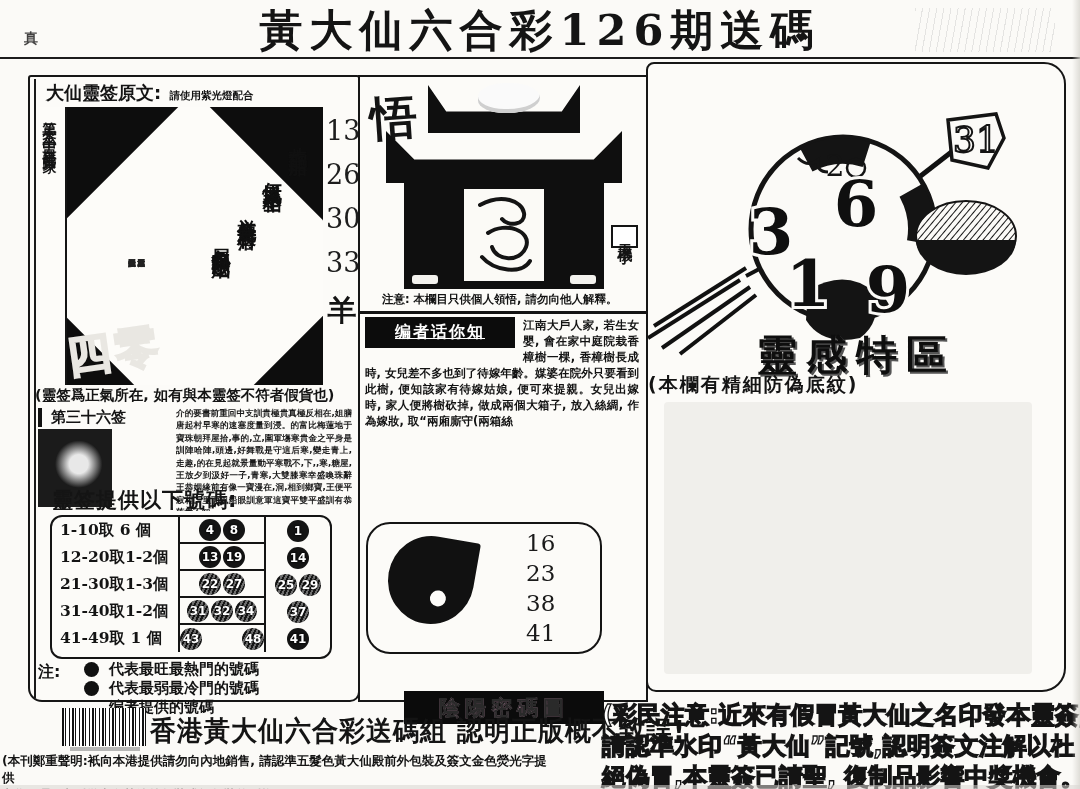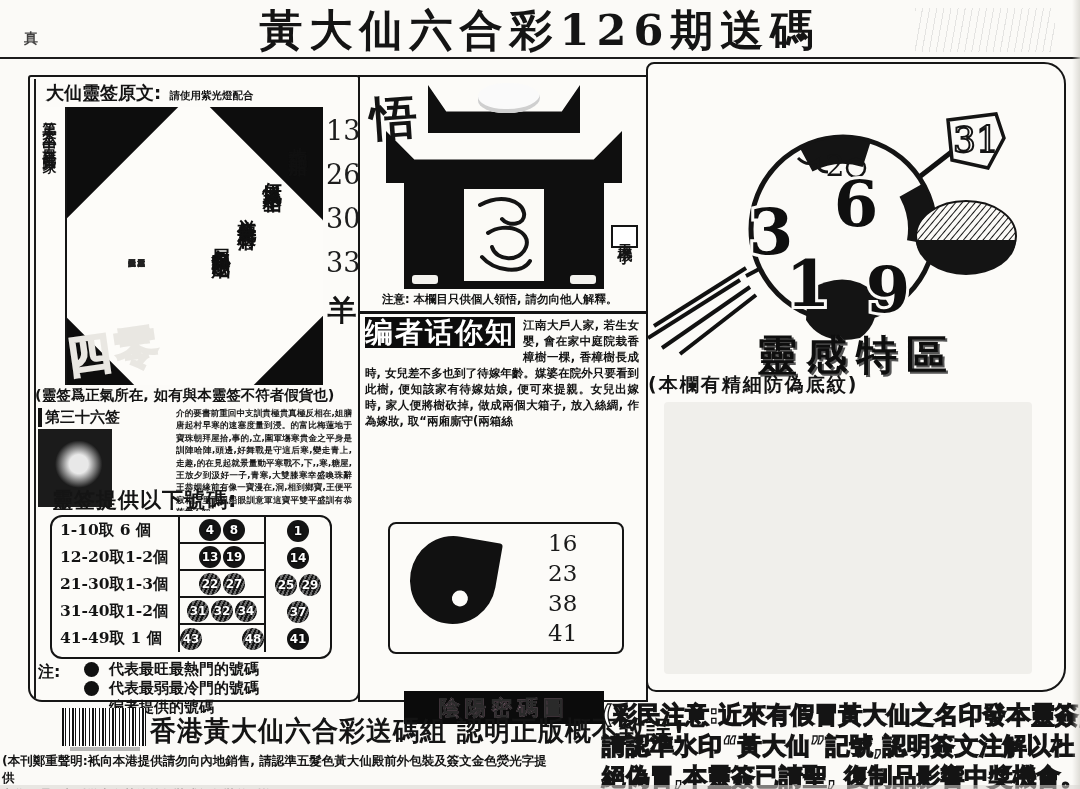--- a/index.html
+++ b/index.html
@@ -33,21 +33,21 @@
   #sign-strip span{position:absolute;left:2px;top:4px;writing-mode:vertical-rl;font-size:14px;
                    font-weight:900;letter-spacing:2px;height:268px;}
   #tiny-note{left:88px;top:146px;writing-mode:vertical-rl;font-size:7.5px;font-weight:700;
              line-height:1.25;color:#222;}
   #watermark{left:28px;bottom:4px;font-size:44px;font-weight:900;color:#0d0d0d;
              -webkit-text-stroke:2px #e9e7e2;transform:rotate(-8deg);letter-spacing:4px;}
   #side-numbers{left:296px;top:32px;width:32px;text-align:center;
                 font-family:"DejaVu Serif",serif;font-size:27px;line-height:44px;color:#1d1d1d;}
   #zodiac{left:296px;top:214px;width:32px;text-align:center;font-size:29px;font-weight:900;}
   #auth-line{left:5px;top:309px;font-size:14.5px;font-weight:900;white-space:nowrap;letter-spacing:0;}
-  #sign36-label{left:8px;top:331px;font-size:15px;font-weight:900;border-left:4px solid #111;padding-left:3px;}
+  #sign36-label{left:8px;top:331px;font-size:15px;font-weight:900;border-left:4px solid #111;padding-left:9px;}
   #sign36-photo{left:8px;top:352px;width:74px;height:78px;background:
      radial-gradient(circle at 55% 45%, #e8e8e8 0 16%, #1b1b1b 40%),#1b1b1b;}
   #sign36-text{left:146px;top:330px;width:176px;height:104px;font-size:8.6px;line-height:12.4px;
                font-weight:600;text-align:justify;overflow:hidden;color:#1a1a1a;}
   #numbers-title{left:22px;top:409px;font-size:21px;font-weight:900;letter-spacing:1px;}
   #sign-table{left:20px;top:438px;width:278px;height:140px;border:2.5px solid #141414;border-radius:12px;
               overflow:hidden;background:#fcfbf8;}
   .t-row{display:flex;height:27px;align-items:center;}
   .c-range{width:128px;padding-left:8px;box-sizing:border-box;font-family:"DejaVu Serif",serif;
            font-size:15.5px;font-weight:700;border-right:2px solid #141414;height:100%;
@@ -75,25 +75,25 @@
   #temple-body{left:44px;top:102px;width:200px;height:110px;background:#0f0f0f;}
   #temple-body .step{position:absolute;bottom:5px;width:26px;height:9px;background:#f3f2ee;border-radius:3px;}
   #cloud{left:118px;top:6px;width:62px;height:30px;background:#fafafa;border-radius:48% 52% 55% 45%;
          box-shadow:inset 0 -4px 0 #cfcfcf;}
   #dragon-panel{left:104px;top:112px;width:80px;height:92px;background:#fbfaf6;}
   #tianjizi{right:8px;top:148px;border:2.5px solid #141414;background:#fff;padding:5px 2px;
             writing-mode:vertical-rl;font-size:15px;font-weight:900;letter-spacing:3px;}
   #temple-note{left:22px;top:215px;font-size:11.5px;font-weight:900;white-space:nowrap;}
   #mid-divider{left:0;top:234px;width:100%;height:2.5px;background:#141414;}
   #editor-block{left:5px;top:240px;right:7px;height:200px;overflow:hidden;}
-  #editor-header{float:left;width:150px;height:31px;background:#0c0c0c;color:#fff;font-size:28px;
+  #editor-header{float:left;width:150px;height:31px;background:#0c0c0c;color:#fff;font-size:16px;
                  font-weight:900;letter-spacing:2px;display:flex;align-items:center;justify-content:center;
-                 margin:0 8px 2px 0;}
+                 margin:0 8px 2px 0;text-decoration:underline;}
   #editor-text{font-size:11.5px;line-height:16px;font-weight:700;text-align:justify;color:#131313;}
-  #yy-box{left:28px;top:445px;width:232px;height:128px;border:2.5px solid #141414;border-radius:8px;}
+  #yy-box{left:6px;top:445px;width:232px;height:128px;border:2.5px solid #141414;border-radius:24px;}
   #teardrop{left:20px;top:12px;width:86px;height:88px;background:#111;
             border-radius:58% 4% 58% 58%;transform:rotate(10deg);}
   #teardrop::after{content:"";position:absolute;left:52%;top:60%;width:16px;height:16px;border-radius:50%;background:#fdfcf9;}
   #yy-numbers{left:158px;top:4px;font-family:"DejaVu Serif",serif;font-size:23px;line-height:30px;color:#1a1a1a;}
   #yy-label{left:44px;top:614px;width:200px;height:33px;background:#0b0b0b;display:flex;align-items:center;
             justify-content:center;font-size:21px;font-weight:900;letter-spacing:5px;color:#f9a8d4;
             -webkit-text-stroke:.6px #2a2a2a;}
   
   #ball-svg{left:0;top:30px;}
   #ball-svg text{font-family:"DejaVu Serif",serif;}

